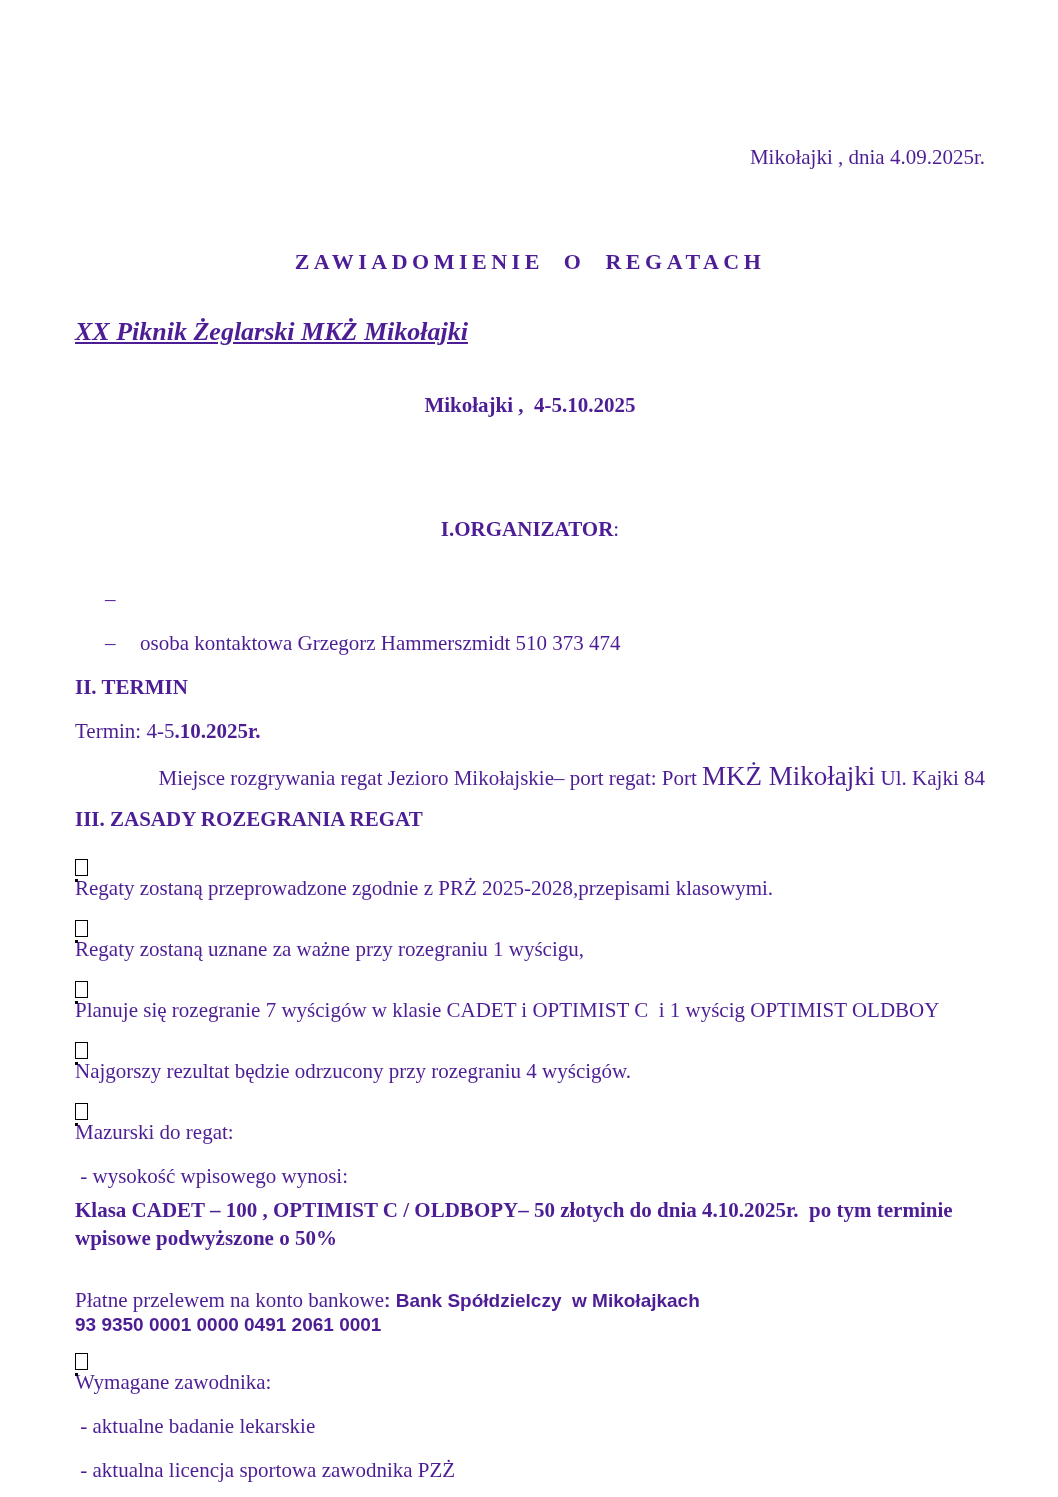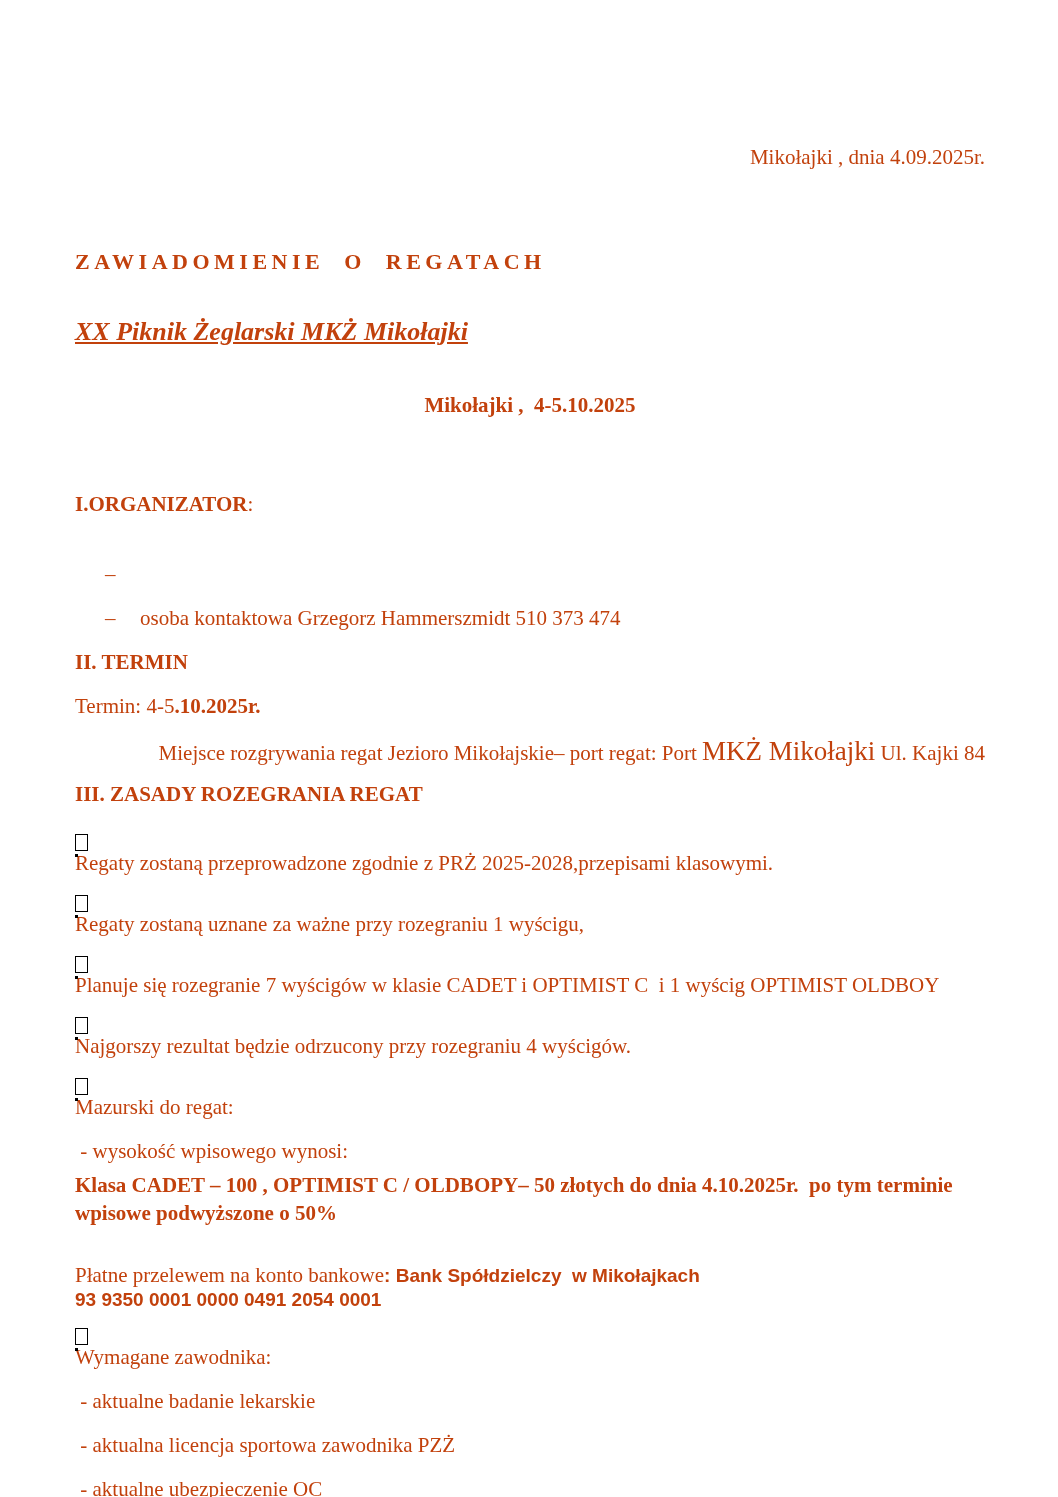--- a/index.html
+++ b/index.html
@@ -1,57 +1,57 @@
 <!DOCTYPE html>
 <html><head>
 <meta charset="utf-8">
 <style>
   html, body { margin: 0; padding: 0; background: #ffffff; }
   .page {
     position: relative;
     width: 1058px;
     height: 1497px;
     background: #ffffff;
-    color: #c2410c;
+    color: #4c1d95;
     font-family: "Liberation Serif", serif;
     box-sizing: border-box;
     padding: 143px 73px 0 75px;
     overflow: hidden;
   }
   .para {
     margin: 0 0 16px 0;
     line-height: 28px;
     font-size: 21px;
     white-space: pre-wrap;
   }
   .date-line { text-align: right; }
   .doc-title {
     margin-top: 77px;
-    text-align: left;
+    text-align: center;
     font-weight: bold;
     font-size: 22px;
     letter-spacing: 4.5px;
     word-spacing: 10px;
   }
   .event-heading {
     margin-top: 39px;
     margin-bottom: 0;
     line-height: 34px;
     font-size: 26px;
     font-weight: bold;
     font-style: italic;
     text-decoration: underline;
   }
   .event-date {
     margin-top: 42px;
     text-align: center;
     font-weight: bold;
   }
   .section-heading { font-weight: bold; }
-  .organizer-heading { margin-top: 71px; }
+  .organizer-heading { margin-top: 96px; text-align: center; }
   .org-list { margin-top: 42px; }
   .org-item { display: flex; }
   .dash-marker {
     display: inline-block;
     width: 35px;
     margin-left: 30px;
     flex: 0 0 auto;
   }
   .bold-run { font-weight: bold; }
   .venue-line { line-height: 30px; margin-bottom: 12px; text-align: right; }
@@ -152,21 +152,21 @@
     <span class="cbx"></span>
     <span>Mazurski do regat:</span>
   </div>
 
   <div class="para fee-intro"> - wysokość wpisowego wynosi:</div>
 
   <div class="para fee-details">Klasa CADET – 100 , OPTIMIST C / OLDBOPY– 50 złotych do dnia 4.10.2025r.  po tym terminie wpisowe podwyższone o 50%</div>
 
   <div class="payment-block">
     <div class="payment-line"><span>Płatne przelewem na konto bankowe</span><span class="bank-sans">:</span><span class="bank-sans"> Bank Spółdzielczy  w Mikołajkach</span></div>
-    <div class="account-line">93 9350 0001 0000 0491 2054 0001</div>
+    <div class="account-line">93 9350 0001 0000 0491 2061 0001</div>
   </div>
 
   <div class="para cb-row documents-label">
     <span class="cbx"></span>
     <span>Wymagane zawodnika:</span>
   </div>
 
   <div class="para"> - aktualne badanie lekarskie</div>
   <div class="para"> - aktualna licencja sportowa zawodnika PZŻ</div>
   <div class="para"> - aktualne ubezpieczenie OC</div>

